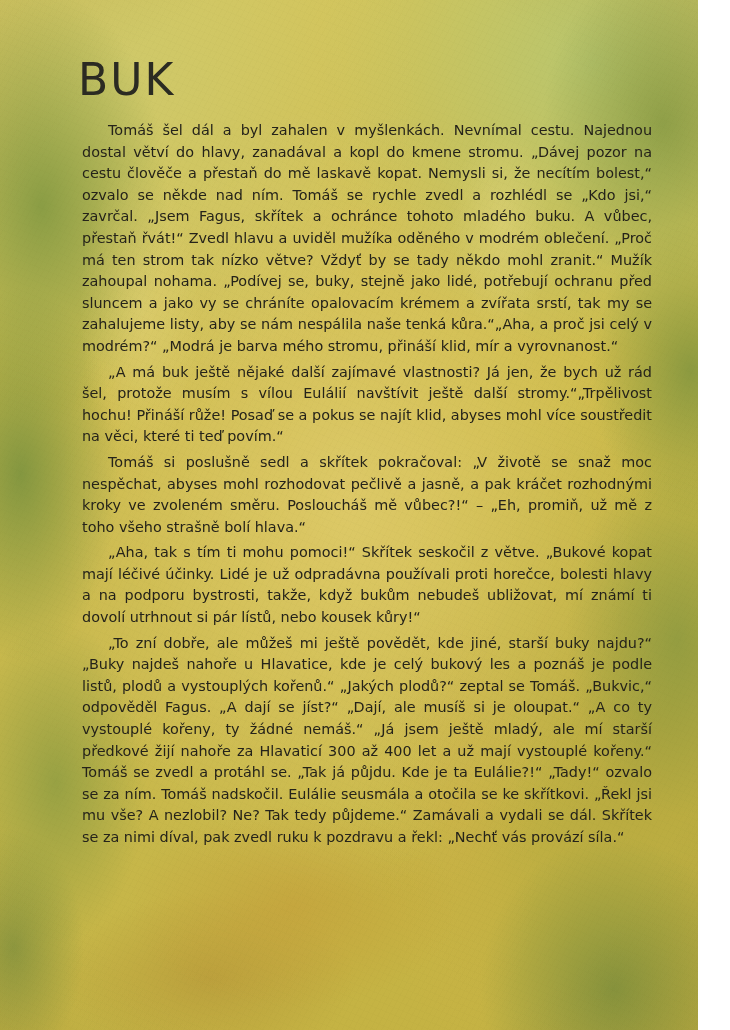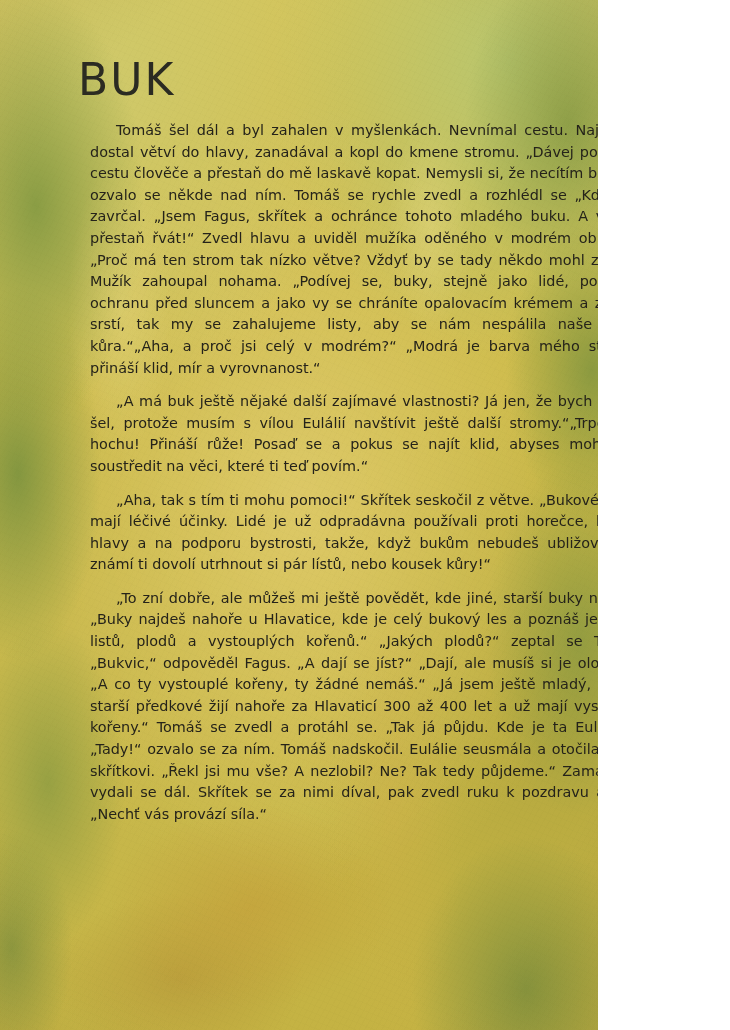--- a/index.html
+++ b/index.html
@@ -9,21 +9,21 @@
   }
   body {
     width: 730px;
     height: 1030px;
     overflow: hidden;
     font-family: "Liberation Sans", sans-serif;
   }
 
   .page {
     position: relative;
-    width: 598px;
+    width: 698px;
     height: 1030px;
     overflow: hidden;
     background-color: #c9b84a;
   }
 
   
   .bg-layer {
     position: absolute;
     inset: 0;
   }
@@ -90,38 +90,39 @@
   .body-text {
     font-family: "DejaVu Sans", sans-serif;
     font-size: 14.4px;
     line-height: 21.6px;
     color: #25231a;
     text-align: justify;
     text-justify: inter-word;
   }
 
   .para {
-    margin: 12px;
+    margin: 4px;
     text-indent: 26px;
   }
 </style>
 </head>
 <body>
 
 <div class="page">
   <div class="bg-layer bg-base"></div>
   <div class="bg-layer bg-green-left"></div>
   <div class="bg-layer bg-green-right"></div>
   <div class="bg-layer bg-swirl"></div>
   <div class="bg-layer bg-vignette"></div>
   <div class="bg-layer bg-texture"></div>
 
   <div class="content">
     <h1 class="doc-title">BUK</h1>
 
     <div class="body-text">
       <p class="para">Tomáš šel dál a byl zahalen v myšlenkách. Nevnímal cestu. Najednou dostal větví do hlavy, zanadával a kopl do kmene stromu. „Dávej pozor na cestu člověče a přestaň do mě laskavě kopat. Nemysli si, že necítím bolest,“ ozvalo se někde nad ním. Tomáš se rychle zvedl a rozhlédl se „Kdo jsi,“ zavrčal. „Jsem Fagus, skřítek a ochránce tohoto mladého buku. A vůbec, přestaň řvát!“ Zvedl hlavu a uviděl mužíka oděného v modrém oblečení. „Proč má ten strom tak nízko větve? Vždyť by se tady někdo mohl zranit.“ Mužík zahoupal nohama. „Podívej se, buky, stejně jako lidé, potřebují ochranu před sluncem a jako vy se chráníte opalovacím krémem a zvířata srstí, tak my se zahalujeme listy, aby se nám nespálila naše tenká kůra.“„Aha, a proč jsi celý v modrém?“ „Modrá je barva mého stromu, přináší klid, mír a vyrovnanost.“</p>
       <p class="para">„A má buk ještě nějaké další zajímavé vlastnosti? Já jen, že bych už rád šel, protože musím s vílou Eulálií navštívit ještě další stromy.“„Trpělivost hochu! Přináší růže! Posaď se a pokus se najít klid, abyses mohl více soustředit na věci, které ti teď povím.“</p>
+      <p class="para">Tomáš si poslušně sedl a skřítek pokračoval: „V životě se snaž moc nespěchat, abyses mohl rozhodovat pečlivě a jasně, a pak kráčet rozhodnými kroky ve zvoleném směru. Posloucháš mě vůbec?!“ – „Eh, promiň, už mě z toho všeho strašně bolí hlava.“</p>
       <p class="para">„Aha, tak s tím ti mohu pomoci!“ Skřítek seskočil z větve. „Bukové kopat mají léčivé účinky. Lidé je už odpradávna používali proti horečce, bolesti hlavy a na podporu bystrosti, takže, když bukům nebudeš ubližovat, mí známí ti dovolí utrhnout si pár lístů, nebo kousek kůry!“</p>
       <p class="para">„To zní dobře, ale můžeš mi ještě povědět, kde jiné, starší buky najdu?“ „Buky najdeš nahoře u Hlavatice, kde je celý bukový les a poznáš je podle listů, plodů a vystouplých kořenů.“ „Jakých plodů?“ zeptal se Tomáš. „Bukvic,“ odpověděl Fagus. „A dají se jíst?“ „Dají, ale musíš si je oloupat.“ „A co ty vystouplé kořeny, ty žádné nemáš.“ „Já jsem ještě mladý, ale mí starší předkové žijí nahoře za Hlavaticí 300 až 400 let a už mají vystouplé kořeny.“ Tomáš se zvedl a protáhl se. „Tak já půjdu. Kde je ta Eulálie?!“ „Tady!“ ozvalo se za ním. Tomáš nadskočil. Eulálie seusmála a otočila se ke skřítkovi. „Řekl jsi mu vše? A nezlobil? Ne? Tak tedy půjdeme.“ Zamávali a vydali se dál. Skřítek se za nimi díval, pak zvedl ruku k pozdravu a řekl: „Nechť vás provází síla.“</p>
     </div>
   </div>
 </div>
 
 </body></html>

